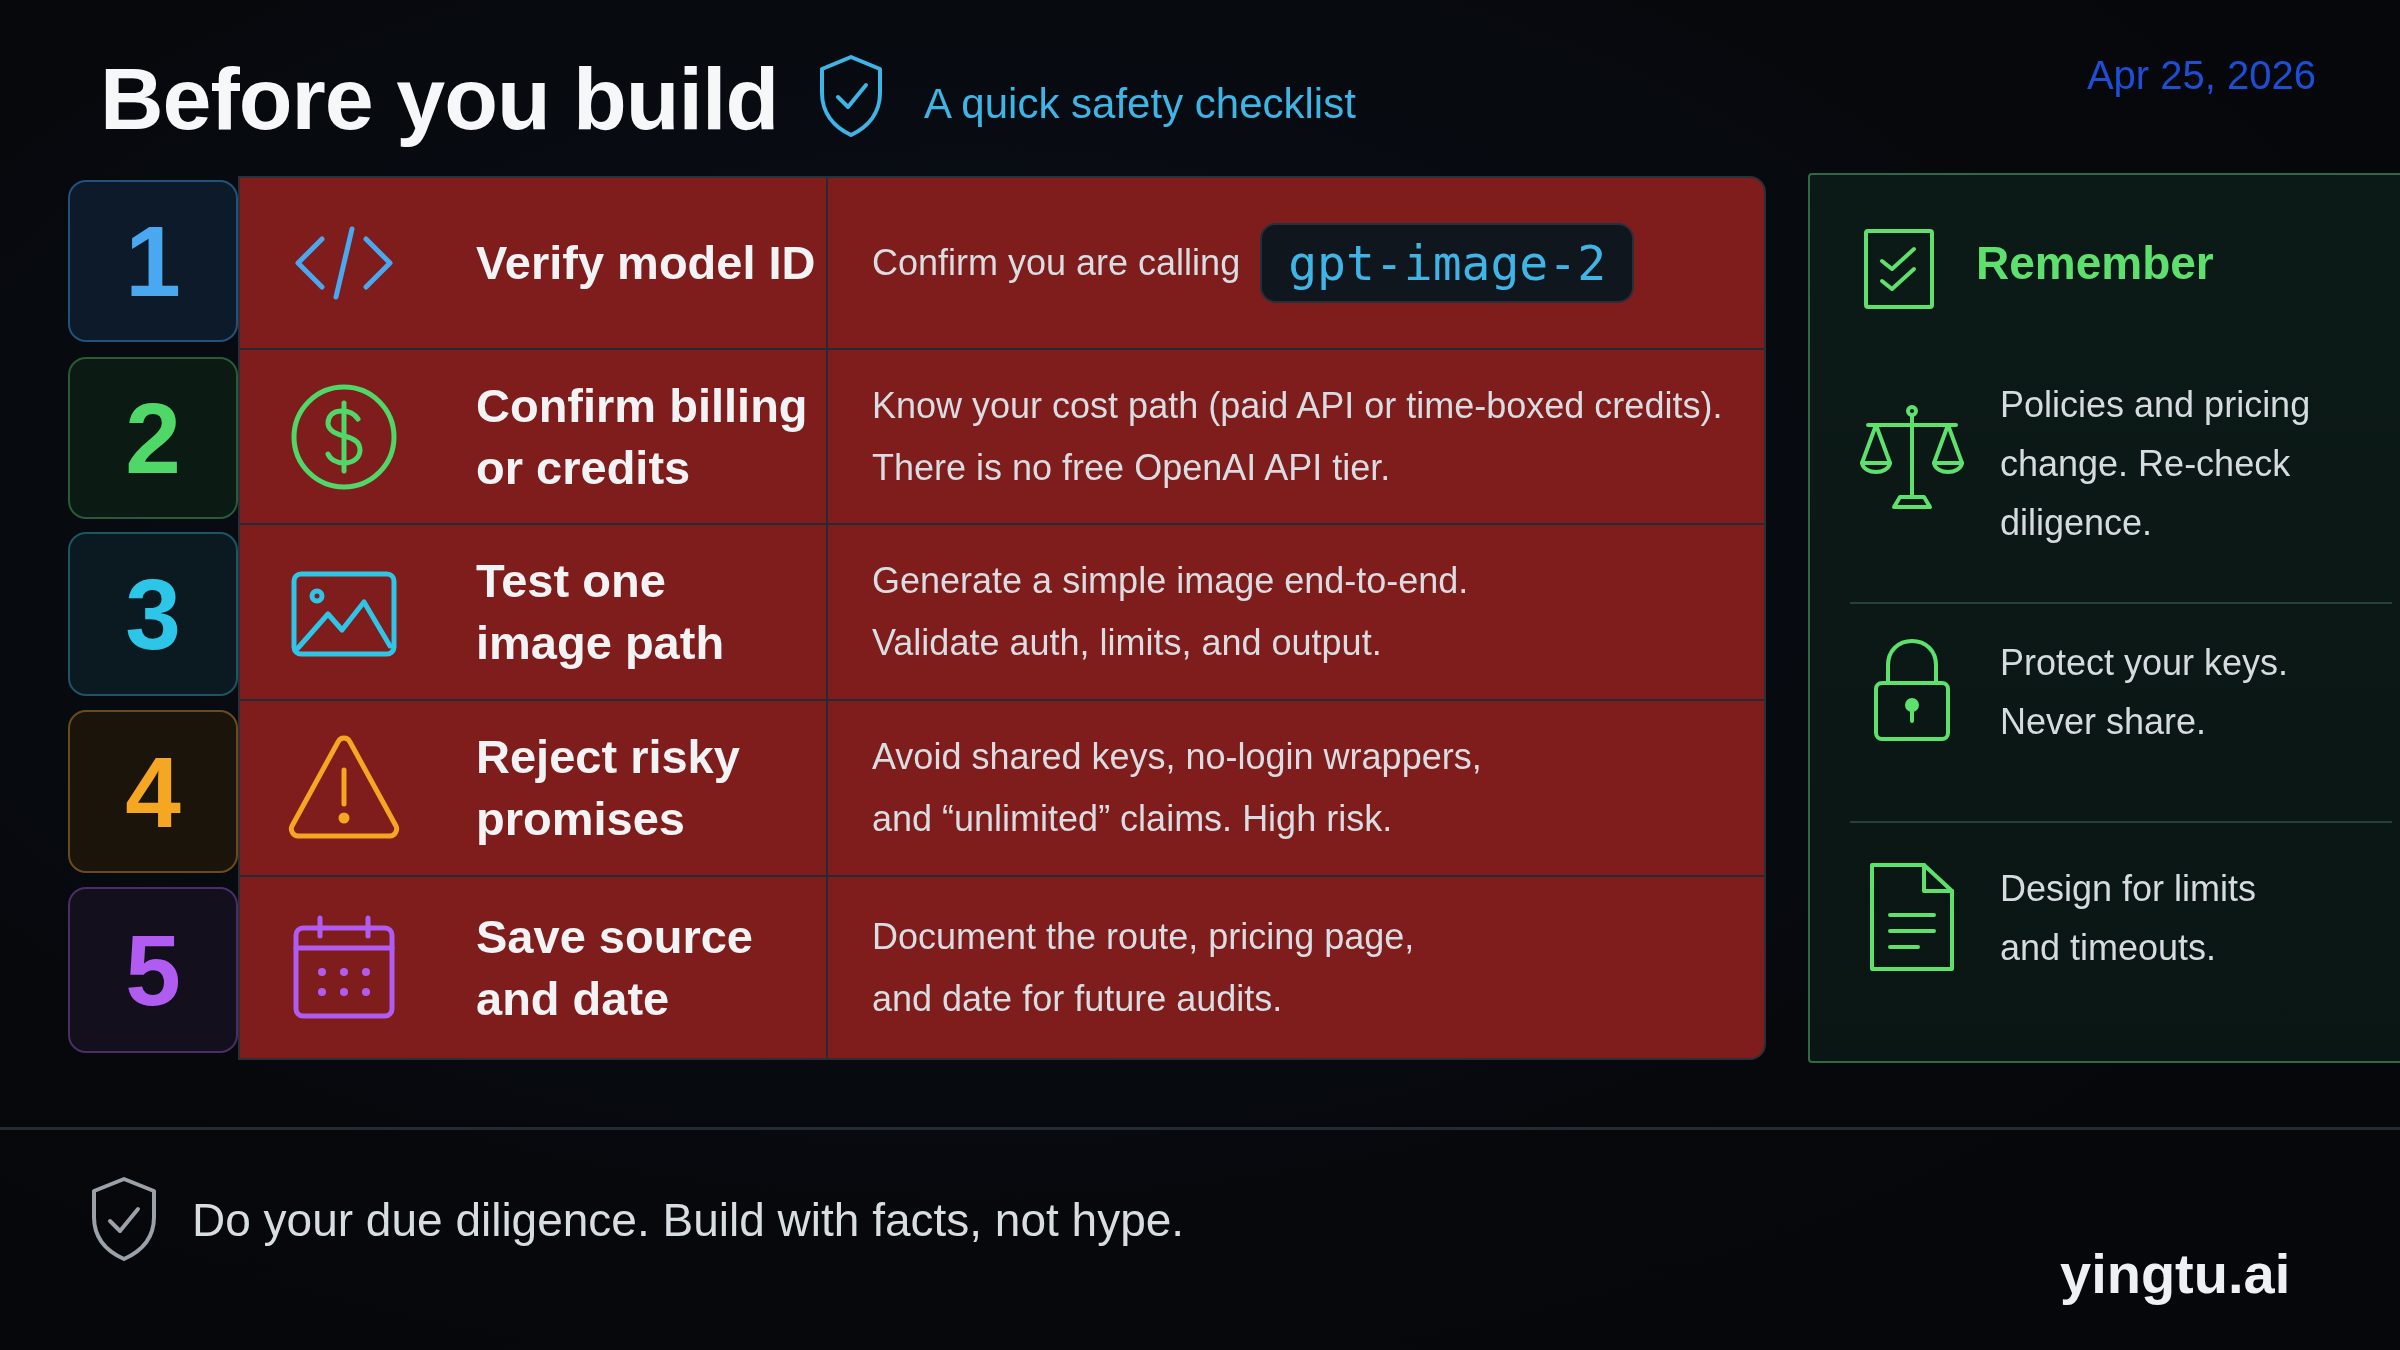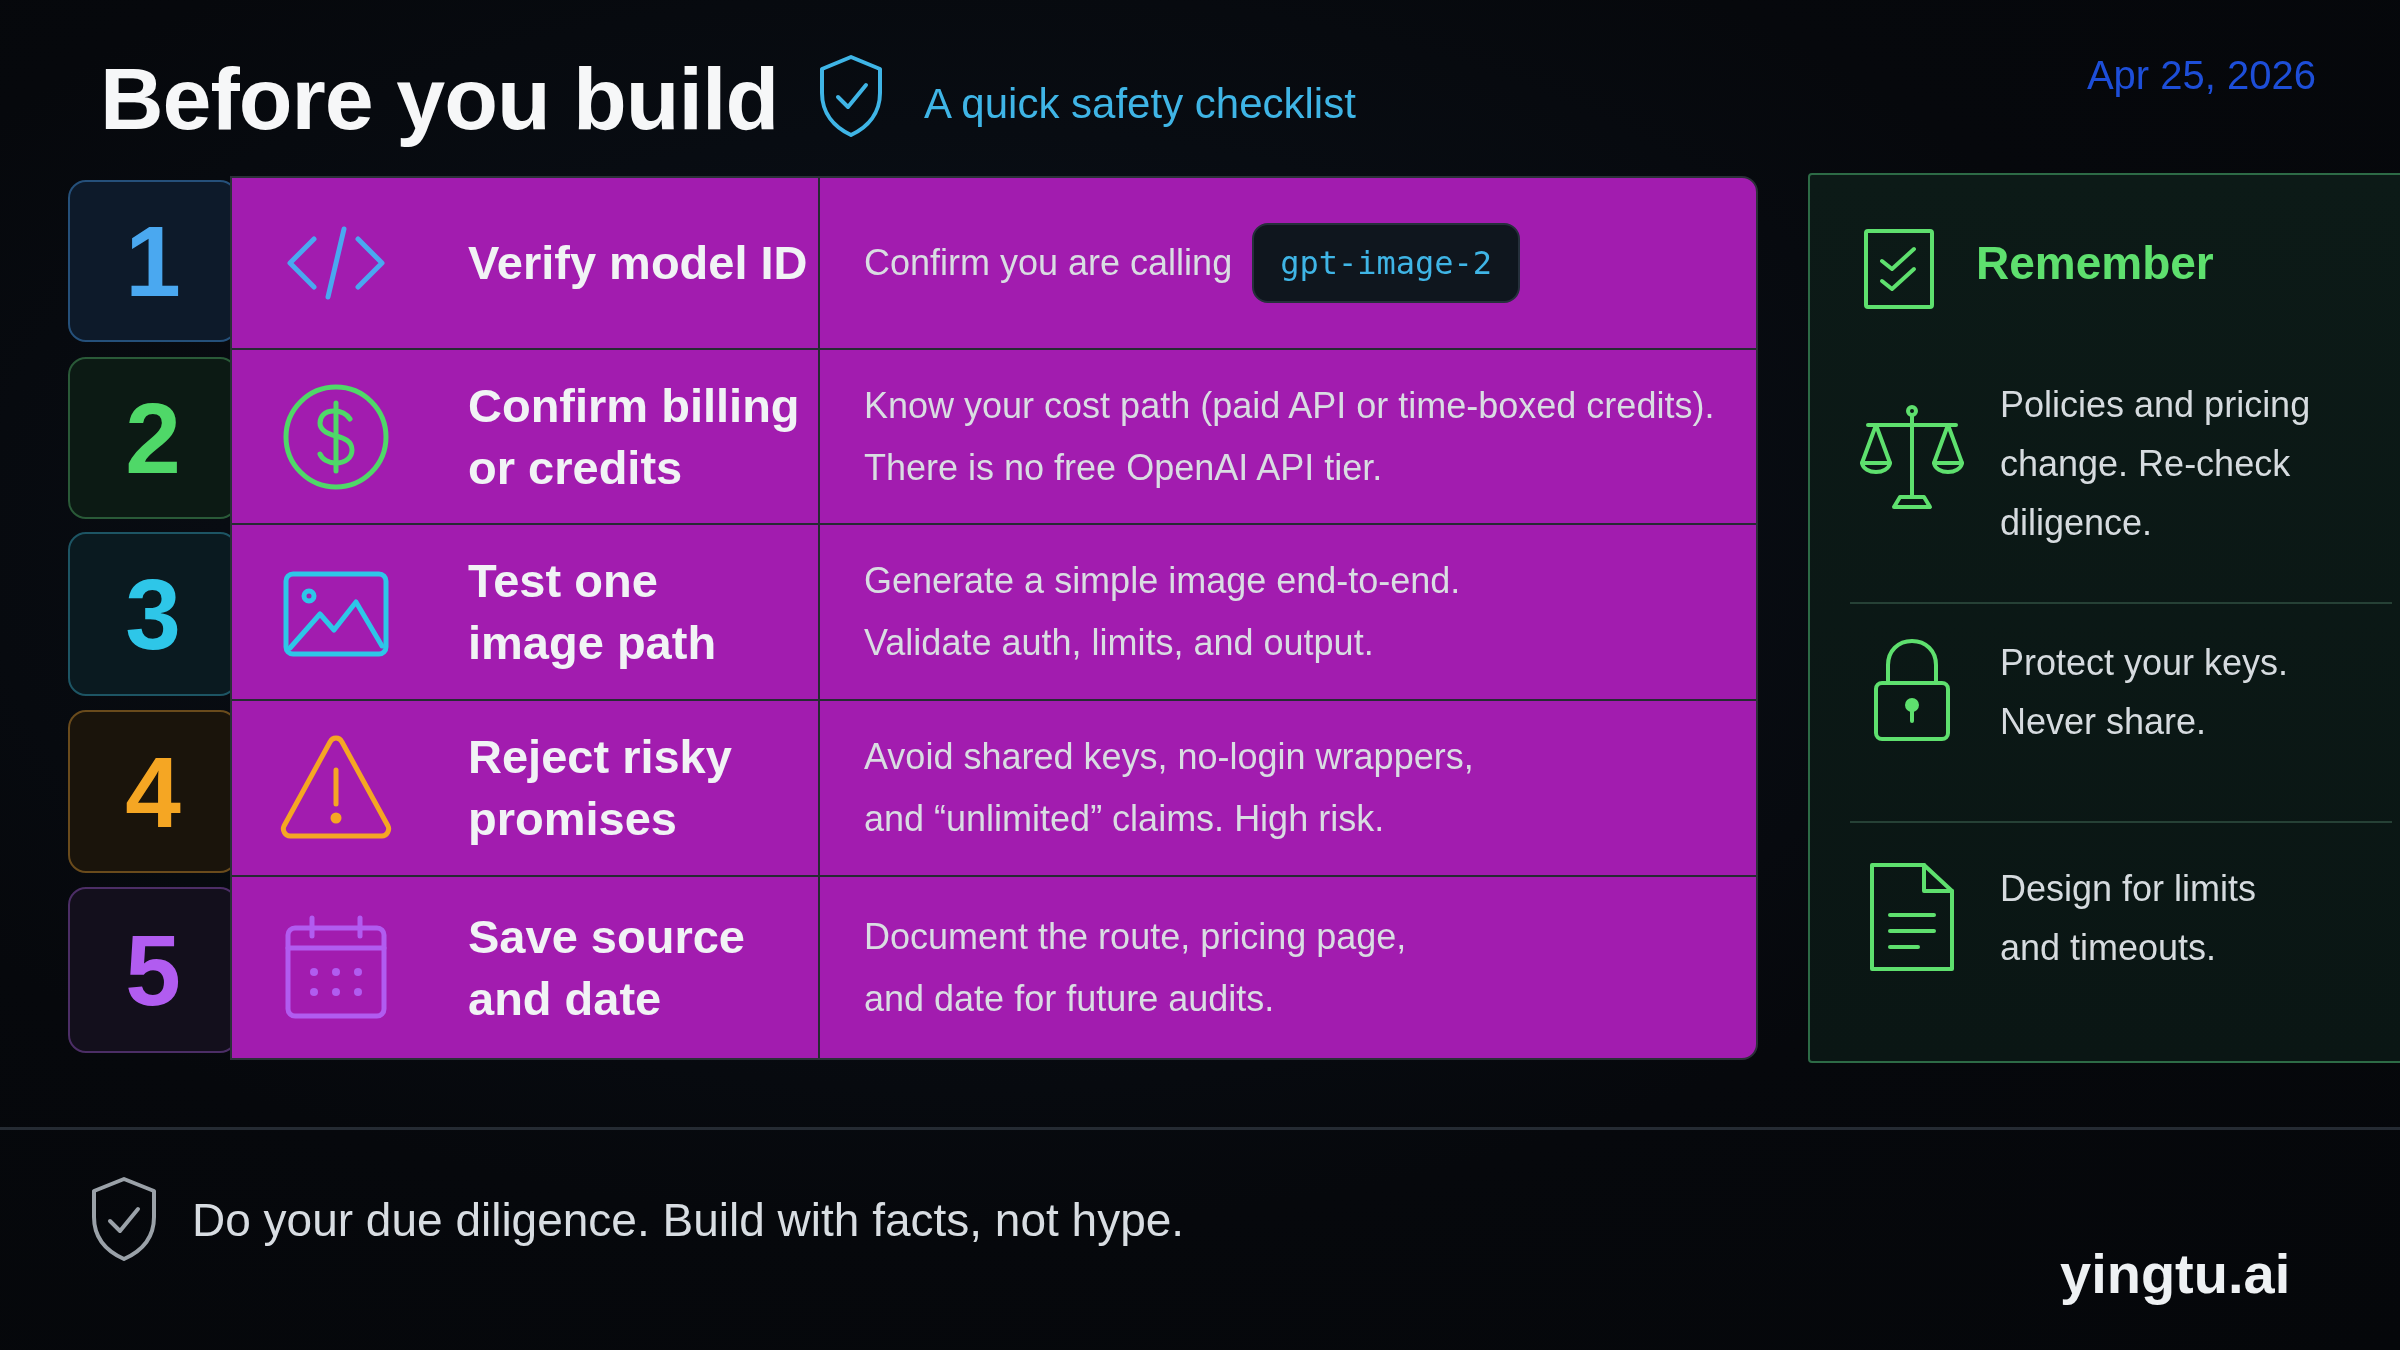--- a/index.html
+++ b/index.html
@@ -14,34 +14,34 @@
   .title { left:100px; top:44px; font-size:88px; font-weight:700; color:#f6f7f8; letter-spacing:-1px; line-height:110px; white-space:nowrap; }
   .sub-shield { left:816px; top:53px; width:70px; height:86px; }
   .subtitle { left:924px; top:76px; font-size:42px; color:#3fb5e6; line-height:56px; white-space:nowrap; }
   .date { right:84px; top:50px; font-size:40px; color:#1d4ed8; line-height:50px; white-space:nowrap; }
 
   
   .numbox { position:absolute; left:68px; width:170px; border-radius:18px; border:2px solid; box-sizing:border-box;
     display:flex; align-items:center; justify-content:center; font-size:100px; font-weight:700; line-height:1; }
 
   
-  .table { left:230px; top:176px; width:1528px; height:884px; border:2px solid #2b3038; border-radius:0 16px 16px 0; box-sizing:border-box;
-    background:#a21caf; }
+  .table { left:238px; top:176px; width:1528px; height:884px; border:2px solid #2b3038; border-radius:0 16px 16px 0; box-sizing:border-box;
+    background:#7f1d1d; }
   .row { position:absolute; left:0; width:100%; box-sizing:border-box; border-bottom:2px solid #262b33; }
   .row:last-child { border-bottom:none; }
   .vdiv { position:absolute; left:586px; top:0; bottom:0; width:2px; background:#262b33; }
   .icon-cell { position:absolute; left:44px; width:120px; height:100%; display:flex; align-items:center; justify-content:center; }
   .icon-cell svg { width:116px; height:116px; }
   .label { position:absolute; left:236px; width:340px; height:100%; display:flex; flex-direction:column; justify-content:center;
     font-size:47px; font-weight:700; color:#f1f3f5; line-height:62px; }
   .desc { position:absolute; left:632px; right:10px; height:100%; display:flex; flex-direction:column; justify-content:center;
     font-size:36px; color:#d9dde2; line-height:62px; white-space:nowrap; }
   .desc-line1 { display:flex; align-items:center; }
   .code-pill { display:inline-block; margin-left:20px; padding:0 26px; height:76px; line-height:76px; border:2px solid #25303b; border-radius:16px;
-    background:#0f161e; font-family:"DejaVu Sans Mono", "Liberation Mono", monospace; font-size:32px; color:#3fb5e6; }
+    background:#0f161e; font-family:"DejaVu Sans Mono", "Liberation Mono", monospace; font-size:48px; color:#3fb5e6; }
 
   
   .panel { left:1808px; top:173px; width:622px; height:890px; border:2px solid #2d6b46; border-radius:4px; box-sizing:border-box;
     background:linear-gradient(180deg, #0c1a17 0%, #0a1614 100%); }
   .panel-title { position:absolute; left:166px; top:60px; font-size:46px; font-weight:700; color:#5ee06e; line-height:56px; }
   .panel-icon-head { position:absolute; left:52px; top:52px; width:74px; height:84px; }
   .p-item { position:absolute; left:0; width:100%; }
   .p-icon { position:absolute; left:44px; width:116px; height:116px; display:flex; align-items:center; justify-content:center; }
   .p-text { position:absolute; left:190px; right:20px; font-size:36px; color:#d6dbdf; line-height:59px; }
   .p-div { position:absolute; left:40px; right:36px; height:2px; background:#264136; }

